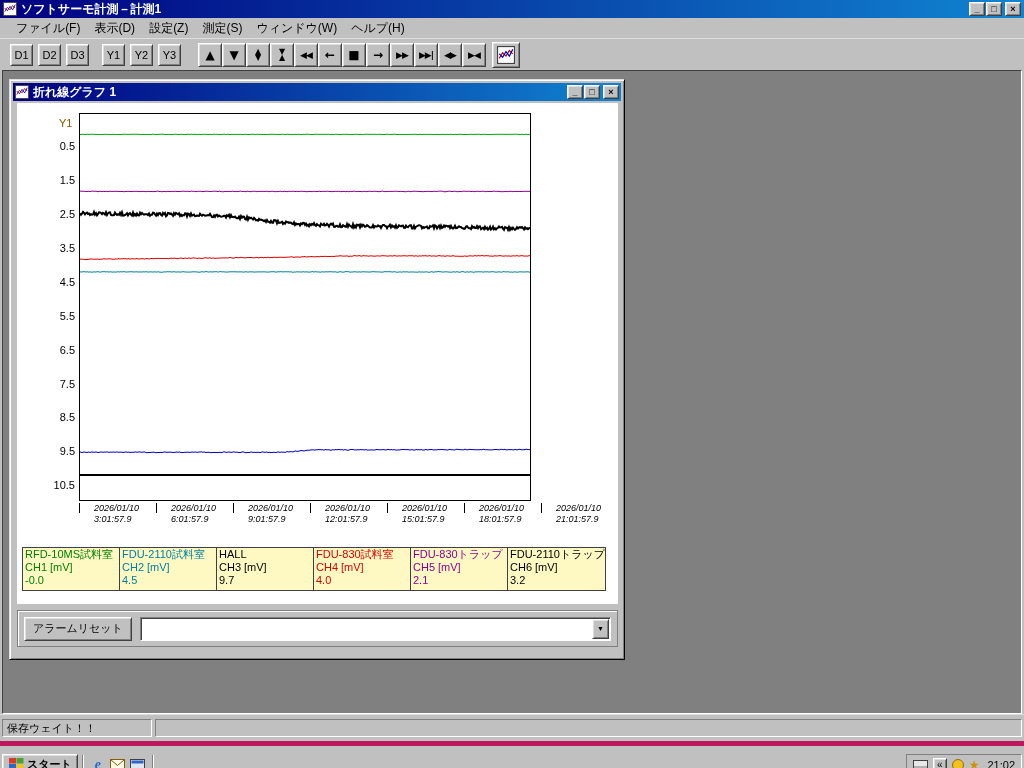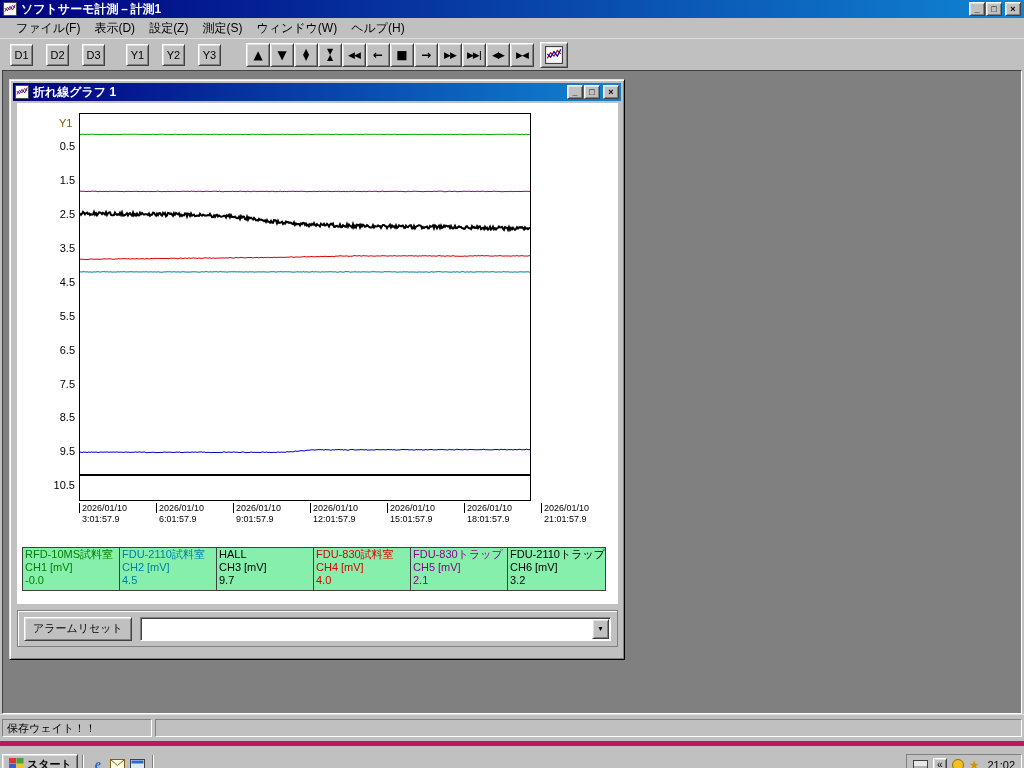--- a/index.html
+++ b/index.html
@@ -21,21 +21,21 @@
   .win-btn.close{margin-left:3px;}
 
   
   #menubar{position:absolute;left:0;top:18px;width:1024px;height:20px;background:#c0c0c0;
            display:flex;align-items:center;padding-left:9px;}
   .menu-item{font-size:12px;padding:2px 7px;white-space:nowrap;}
 
   
   #toolbar{position:absolute;left:0;top:38px;width:1024px;height:32px;background:#c0c0c0;
            display:flex;align-items:center;border-top:1px solid #dfdfdf;}
-  .tb-btn{width:23px;height:22px;font-size:11px;padding:0;margin-right:13px;}
+  .tb-btn{width:23px;height:22px;font-size:11px;padding:0;margin-right:5px;}
   .tb-icon{width:24px;height:24px;padding:0;display:inline-flex;align-items:center;justify-content:center;
            font-weight:bold;font-size:12px;font-family:"DejaVu Sans",sans-serif;}
   .tb-icon .g-multi{font-size:9px;letter-spacing:-1px;white-space:nowrap;}
   .tb-icon .stack{display:flex;flex-direction:column;line-height:6px;font-size:8px;}
   #tb-group-d{margin-left:10px;display:flex;}
   #tb-group-y{margin-left:8px;display:flex;}
   #tb-group-nav{margin-left:12px;display:flex;}
   #tb-graph{margin-left:6px;width:28px;height:26px;display:inline-flex;align-items:center;justify-content:center;padding:0;}
 
   
@@ -53,25 +53,25 @@
   
   #chart-panel{position:absolute;left:4px;top:2px;width:601px;height:501px;background:#fff;}
   .y1-label{position:absolute;left:42px;top:14px;font-size:11px;color:#806000;}
   .y-tick{position:absolute;left:8px;width:50px;text-align:right;font-size:11px;height:12px;line-height:12px;margin-top:9px;}
   #plot{position:absolute;left:62px;top:10px;width:452px;height:362px;border:1px solid #000;background:#fff;}
   #plot svg{display:block;}
   #subbox{position:absolute;left:62px;top:372px;width:452px;height:26px;border:1px solid #000;background:#fff;}
   #x-labels{position:absolute;left:62px;top:400px;width:540px;height:24px;}
   .x-label{position:absolute;top:0;width:76px;font-size:9px;line-height:11px;white-space:nowrap;}
   .x-tick{position:absolute;left:0;top:0;width:1px;height:10px;background:#000;}
-  .x-date,.x-time{padding-left:3px;}
+  .x-date,.x-time{padding-left:15px;font-style:italic;}
   #legend{position:absolute;left:5px;top:444px;width:584px;height:44px;display:grid;
           grid-template-columns:repeat(6,1fr);border:1px solid #404040;background:#fff;}
   .legend-cell{border-right:1px solid #404040;padding:0 2px;font-size:11px;line-height:13px;
-               overflow:hidden;white-space:nowrap;background:#86efac;}
+               overflow:hidden;white-space:nowrap;background:#fef9c3;}
   .legend-cell:last-child{border-right:none;}
 
   
   #control-row{position:absolute;left:4px;top:509px;width:601px;height:37px;
                border:1px solid #808080;box-shadow:inset 1px 1px 0 #fff;
                display:flex;align-items:center;padding:0 6px;gap:8px;}
   #alarm-reset{height:24px;font-size:11px;padding:0 8px;white-space:nowrap;}
   #combo{flex:1;height:24px;display:flex;align-items:stretch;background:#fff;
          border:1px solid;border-color:#808080 #fff #fff #808080;box-shadow:inset 1px 1px 0 #404040;}
   #combo-field{flex:1;font-size:11px;padding:3px 4px;}

